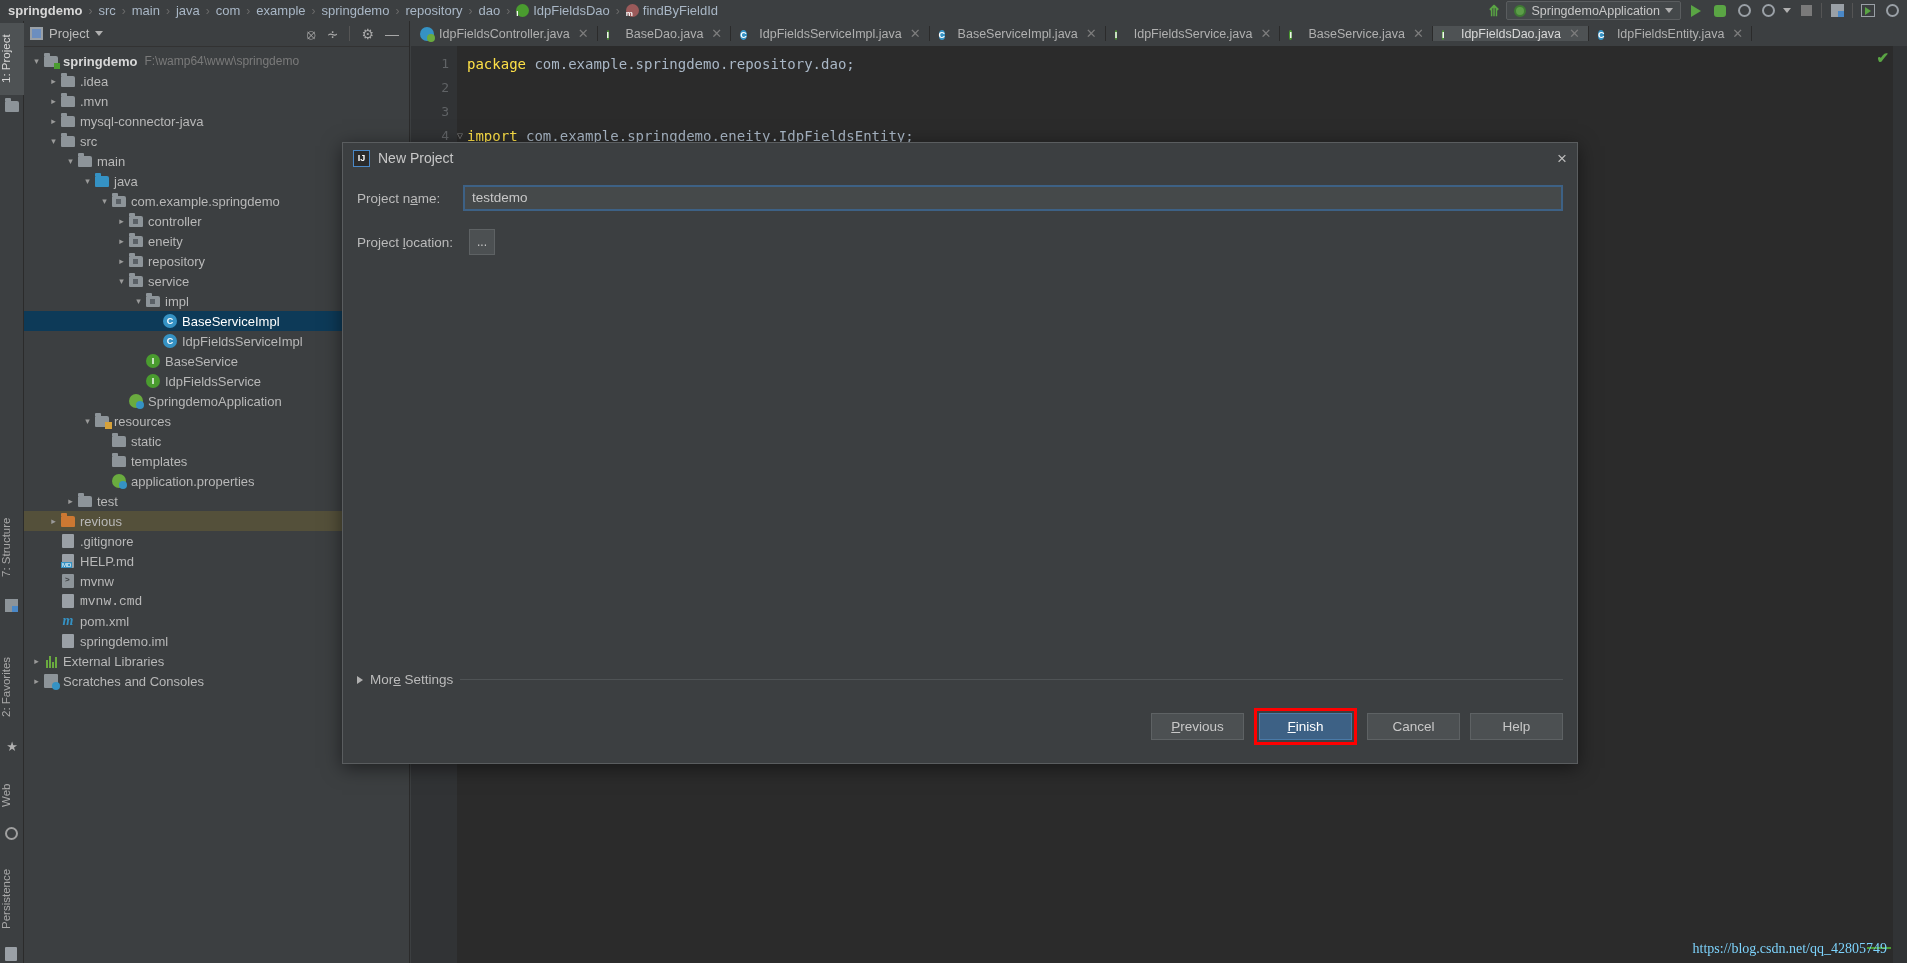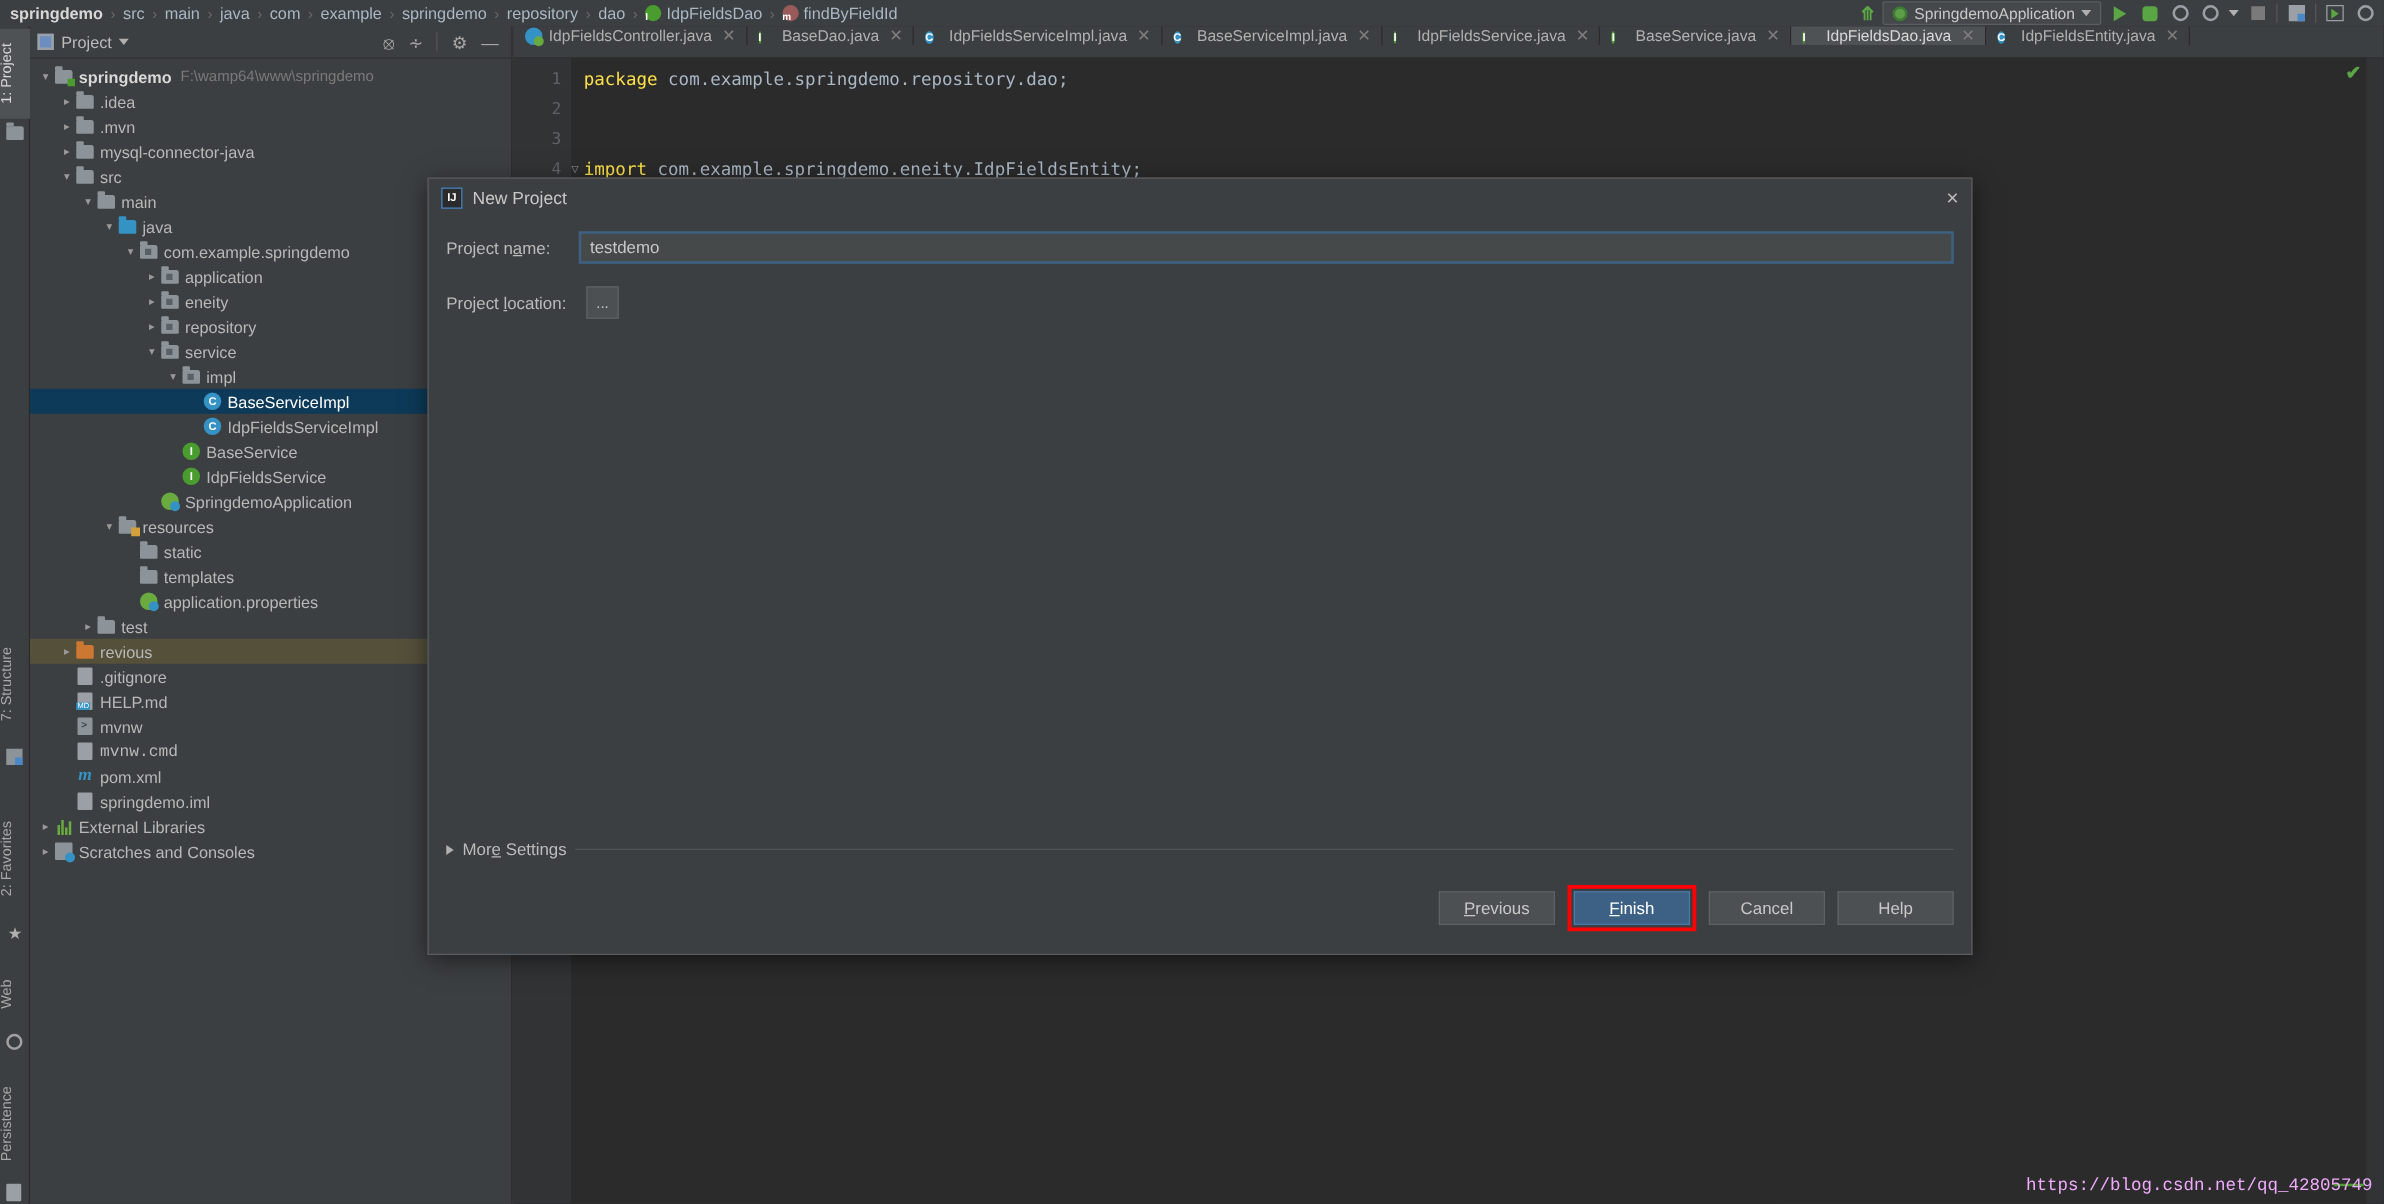--- a/index.html
+++ b/index.html
@@ -115,21 +115,21 @@
   .libs { display: flex; gap: 1px; align-items: flex-end; height: 13px; }
   .libs i { width: 2px; background: #6aab3f; }
   .scratch { width: 14px; height: 14px; background: #8d9499; border-radius: 1px; position: relative; }
   .scratch:after { content:''; position:absolute; right:-2px; bottom:-2px; width:8px; height:8px; border-radius:50%; background:#3592c4; }
   .tname { margin-right: 7px; }
   .tname.bold { font-weight: bold; color: #d8d8d8; }
   .tpath { color: #7a7a7a; font-size: 12px; }
 
   
   .editor-area { position: absolute; left: 411px; top: 21px; right: 0; bottom: 0; background: #2b2b2b; }
-  .tabs { height: 25px; background: #3c3f41; display: flex; align-items: flex-start; overflow: hidden; }
+  .tabs { height: 25px; background: #3c3f41; display: flex; align-items: center; overflow: hidden; }
   .tab {
     display: flex; align-items: center; gap: 5px; padding: 0 8px 0 9px;
     font-size: 12.5px; color: #b0b0b0; border-right: 1px solid #2b2b2b; white-space: nowrap;
   }
   .tab.active { background: #4e5254; color: #d8d8d8; }
   .tab .x { color: #7d7d7d; font-size: 13px; margin-left: 3px; }
   .tab-ico { width: 14px; height: 14px; flex: 0 0 14px; }
   .tab-ico.ctrl { border-radius: 50%; background: #3592c4; position: relative; }
   .tab-ico.ctrl:after { content:''; position:absolute; right:-1px; bottom:-1px; width:8px; height:8px; border-radius:50%; background:#6aab3f; }
 
@@ -139,22 +139,22 @@
   .code { flex: 1; padding-top: 6px; font-family: "DejaVu Sans Mono", monospace; font-size: 14px; position: relative; }
   .cline { height: 24px; line-height: 24px; padding-left: 10px; white-space: pre; color: #a9b7c6; }
   .kw { color: #fde047; }
   .fold { position: absolute; left: -8px; color: #7a7a7a; font-size: 10px; }
   .right-gutter { position: absolute; right: 0; top: 25px; bottom: 0; width: 14px; background: #313335; }
   .ok-check { position: absolute; right: 18px; top: 28px; color: #5aa544; font-size: 15px; font-weight: bold; }
   .gmark { position: absolute; right: 16px; width: 24px; height: 2px; background: #4a9c2f; }
 
   
   .watermark {
-    position: absolute; right: 9px; bottom: 6px; color: #f0abfc; font-size: 14px;
-    font-family: Liberation Mono, monospace;
+    position: absolute; right: 20px; bottom: 6px; color: #7dd3fc; font-size: 14px;
+    font-family: Liberation Serif, serif;
   }
   .dialog {
     position: absolute; left: 342px; top: 142px; width: 1236px; height: 622px;
     background: #3c3f41; border: 1px solid #5a5d5f;
     box-shadow: 0 4px 18px rgba(0,0,0,0.5);
   }
   .dlg-title { height: 30px; display: flex; align-items: center; padding: 0 10px; color: #c8c8c8; font-size: 14px; }
   .ij-logo {
     width: 17px; height: 17px; margin-right: 8px; background: #2b2b2b;
     border: 1px solid #4a88c7; color: #fff; font-size: 9px; font-weight: bold;
@@ -371,21 +371,21 @@
           <span class="ticon">
             <span class="folder pkg"></span>
           </span>
           <span class="tname">com.example.springdemo</span>
         </div>
         <div class="trow" style="padding-left: 91px;">
           <span class="arrow">▸</span>
           <span class="ticon">
             <span class="folder pkg"></span>
           </span>
-          <span class="tname">application</span>
+          <span class="tname">controller</span>
         </div>
         <div class="trow" style="padding-left: 91px;">
           <span class="arrow">▸</span>
           <span class="ticon">
             <span class="folder pkg"></span>
           </span>
           <span class="tname">eneity</span>
         </div>
         <div class="trow" style="padding-left: 91px;">
           <span class="arrow">▸</span>

